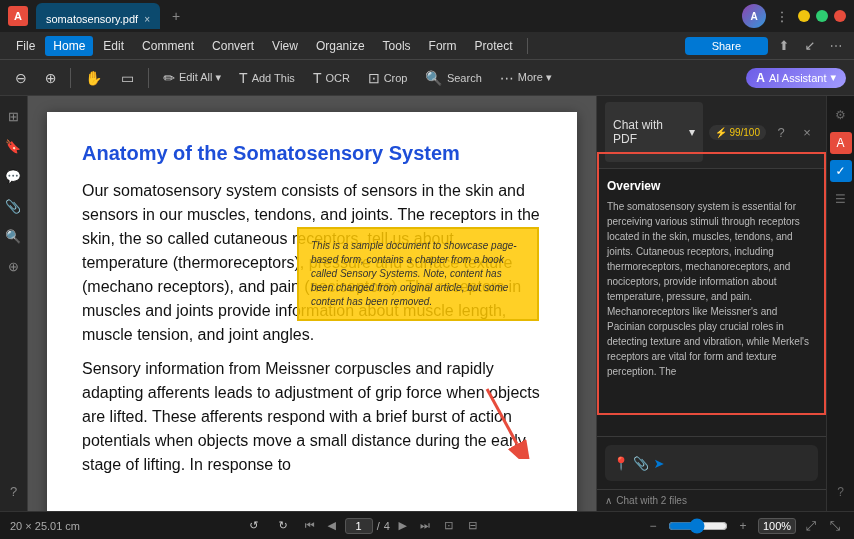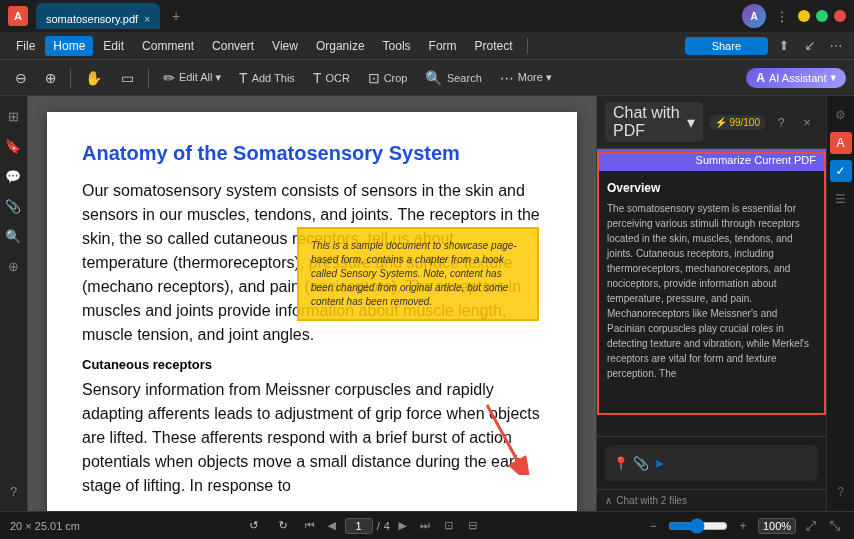--- a/index.html
+++ b/index.html
@@ -227,22 +227,22 @@
       align-items: center;
       padding: 6px 8px;
       gap: 6px;
       border-bottom: 1px solid #3a3a3a;
       background: #252525;
     }
     .panel-title-btn {
       display: flex; align-items: center; gap: 4px;
       background: #333;
       border-radius: 4px;
-      padding: 2px 8px;
-      font-size: 16px;
+      padding: 16px 8px;
+      font-size: 12px;
       cursor: pointer;
       color: #ddd;
     }
     .panel-icon-btn {
       width: 22px; height: 22px;
       display: flex; align-items: center; justify-content: center;
       cursor: pointer;
       color: #888;
       font-size: 13px;
       border-radius: 3px;
@@ -513,21 +513,20 @@
     <div class="sidebar-icon">🔍</div>
     <div class="sidebar-icon">⊕</div>
     <div style="flex:1;"></div>
     <div class="sidebar-icon">?</div>
   </div>
 
   <div class="pdf-viewer">
     <div class="pdf-page">
       <h1>Anatomy of the Somatosensory System</h1>
       <p>Our somatosensory system consists of sensors in the skin and sensors in our muscles, tendons, and joints. The receptors in the skin, the so called cutaneous receptors, tell us about temperature (thermoreceptors), pressure and surface texture (mechano receptors), and pain (nociceptors). The receptors in muscles and joints provide information about muscle length, muscle tension, and joint angles.</p>
-      <h2>Cutaneous receptors</h2>
       <p>Sensory information from Meissner corpuscles and rapidly adapting afferents leads to adjustment of grip force when objects are lifted. These afferents respond with a brief burst of action potentials when objects move a small distance during the early stage of lifting. In response to</p>
       <div class="sample-overlay">
         <span>This is a sample document to showcase page-based form, contains a chapter from a book called Sensory Systems. Note, content has been changed from original article, but some content has been removed.</span>
       </div>
 
       <div class="red-arrow">
         <svg width="60" height="80" viewBox="0 0 60 80">
           <defs>
             <marker id="arrowhead" markerWidth="10" markerHeight="7" refX="0" refY="3.5" orient="auto">
               <polygon points="0 0, 10 3.5, 0 7" fill="#e74c3c"></polygon>
@@ -547,23 +546,20 @@
       </div>
       <div style="display:flex;align-items:center;gap:4px;margin-left:auto;">
         <span style="font-size:10px;color:#f1c40f;background:#333;border-radius:10px;padding:2px 6px;display:flex;align-items:center;gap:2px;">
           <span>⚡</span>
           <span>99/100</span>
         </span>
         <div class="panel-icon-btn">?</div>
         <div class="panel-icon-btn">×</div>
       </div>
     </div>
-    <div class="summarize-bar">
-      <span>Summarize Current PDF</span>
-    </div>
 
     <div class="red-box-overlay"></div>
     <div class="chat-content">
       <div class="chat-overview-title">Overview</div>
       <div class="chat-overview-text">The somatosensory system is essential for perceiving various stimuli through receptors located in the skin, muscles, tendons, and joints. Cutaneous receptors, including thermoreceptors, mechanoreceptors, and nociceptors, provide information about temperature, pressure, and pain. Mechanoreceptors like Meissner's and Pacinian corpuscles play crucial roles in detecting texture and vibration, while Merkel's receptors are vital for form and texture perception. The</div>
     </div>
     <div class="panel-bottom">
       <div class="chat-input-area">
         <div class="chat-input-icons">
           <span class="chat-input-icon">📍</span>

